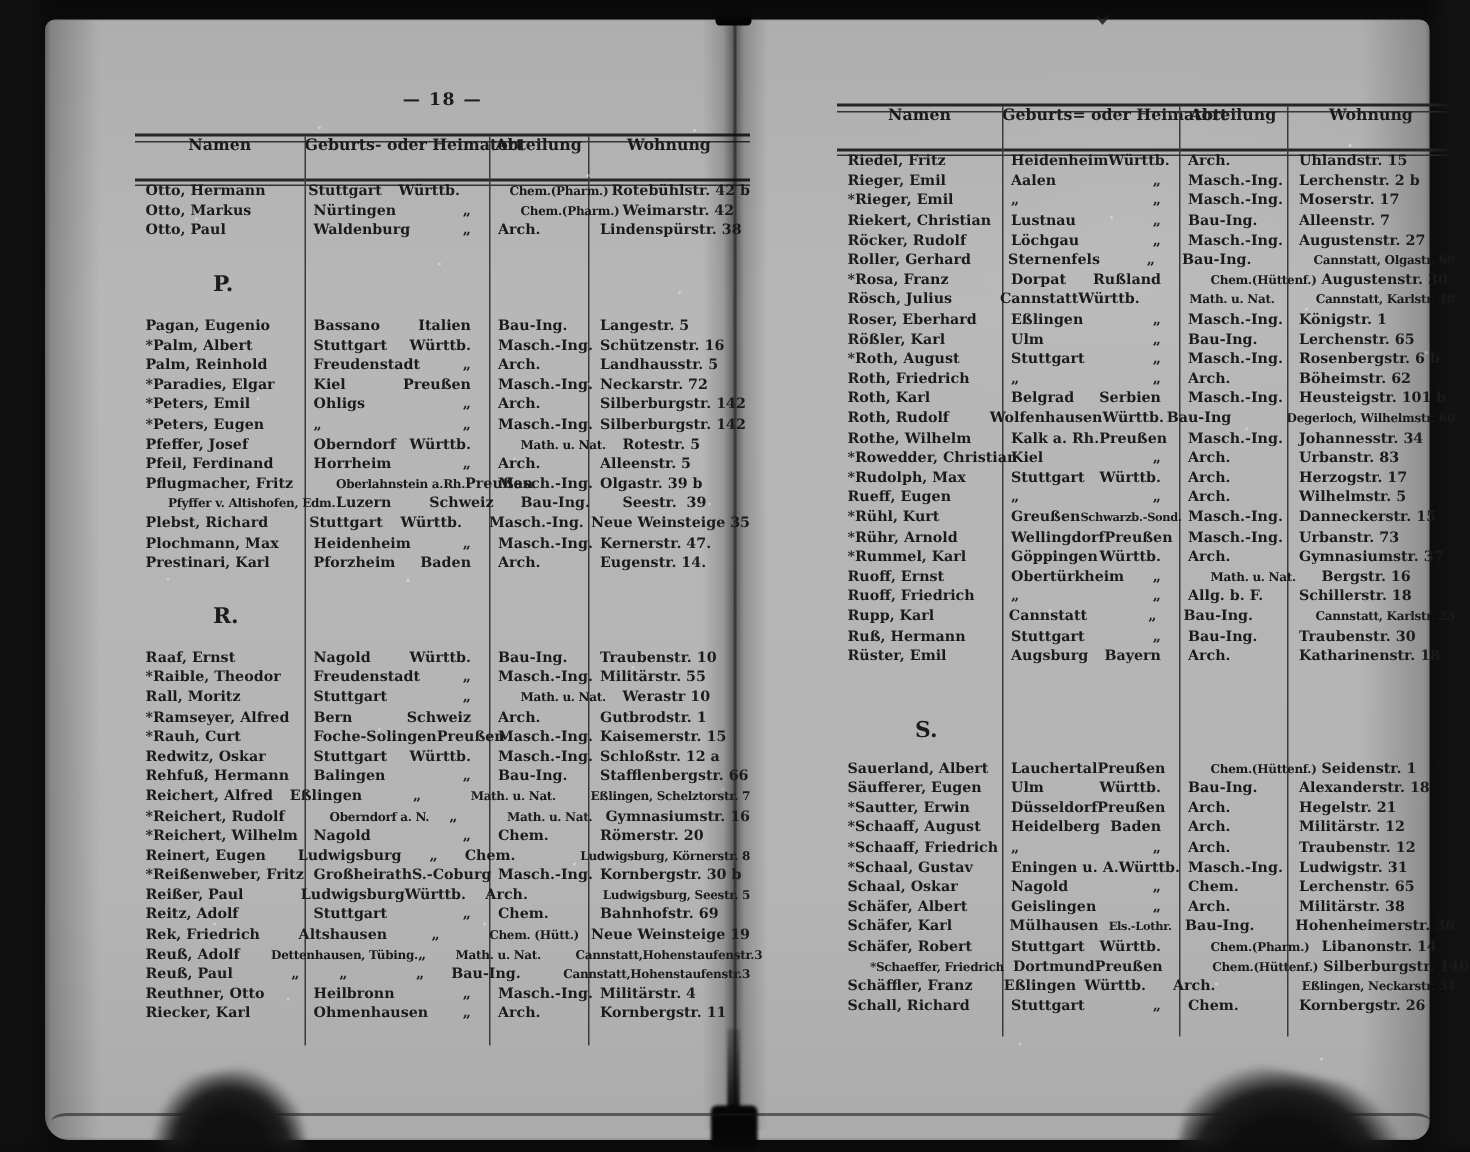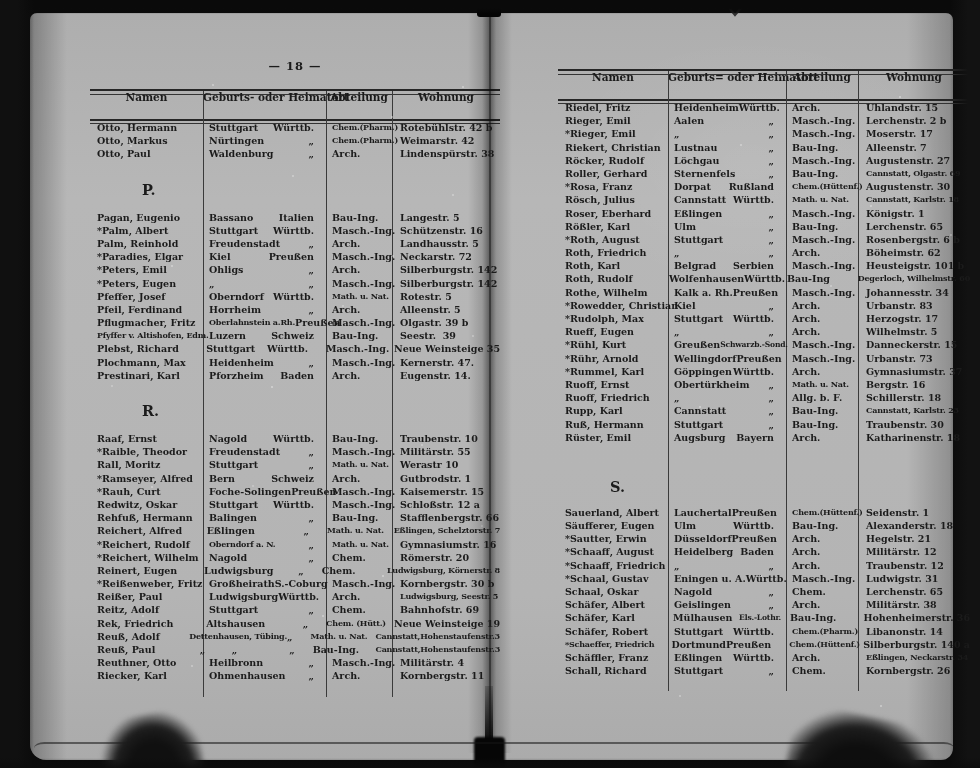--- a/index.html
+++ b/index.html
@@ -57,21 +57,21 @@
   .row{display:flex;height:13.2px;line-height:13.2px;font-weight:bold;font-size:9.5px;white-space:pre;}
   .c{display:block;}
   .left .c-name{width:113px;} .left .c-heimat{width:123px;} .left .c-dept{width:66px;} .c-addr{flex:1;}
   .right .c-name{width:110px;} .right .c-heimat{width:118px;} .right .c-dept{width:72px;}
   .c-name{padding-left:7px;box-sizing:border-box;}
   .c-heimat{display:flex;box-sizing:border-box;padding-left:6px;}
   .c-heimat .place{white-space:pre;}
   .c-heimat .state{margin-left:auto;padding-right:12px;white-space:pre;}
   .c-dept{padding-left:6px;box-sizing:border-box;}
   .c-addr{padding-left:8px;box-sizing:border-box;}
-  .tight{font-size:8px;letter-spacing:-0.2px;}
+  .tight{font-size:8px;letter-spacing:-0.2px;margin-left:15px;}
   .state.tight{font-size:7.6px;padding-right:3px;}
   .section{font-size:14.5px;font-weight:bold;height:18px;line-height:18px;}
   .left .section{margin:20px 0 12px 52px;}
   .right .section{margin:12px 0 10px 52px;}
   .gap{height:22px;}
   
   .specks{position:absolute;top:0;left:0;width:2px;height:2px;border-radius:50%;background:transparent;
     box-shadow:40px 92px 0 0 rgba(255,255,255,.4),122px 31px 0 0 rgba(255,255,255,.38),
       301px 63px 0 0 rgba(255,255,255,.42),362px 141px 0 0 rgba(255,255,255,.35),
       81px 212px 0 0 rgba(255,255,255,.4),252px 252px 0 0 rgba(255,255,255,.32),

